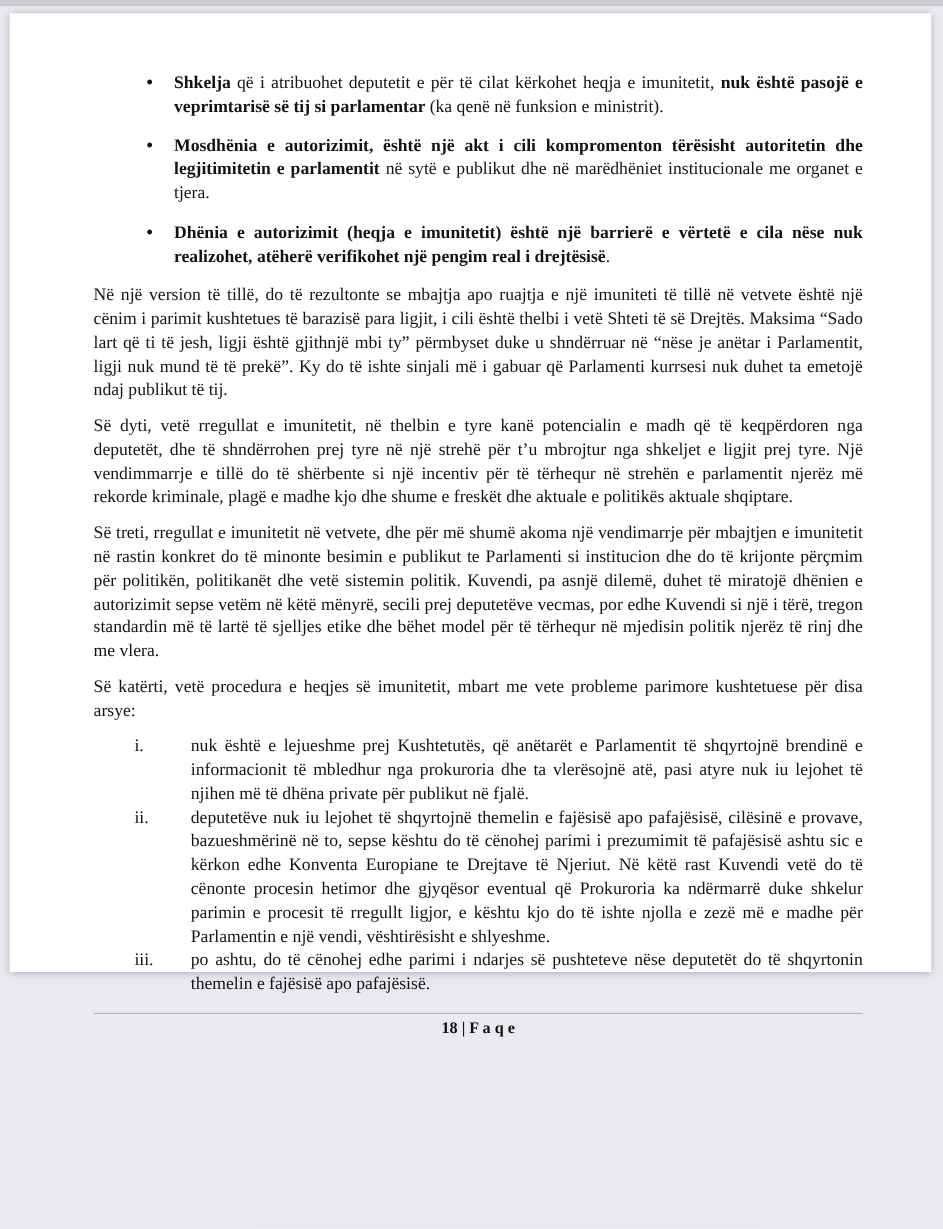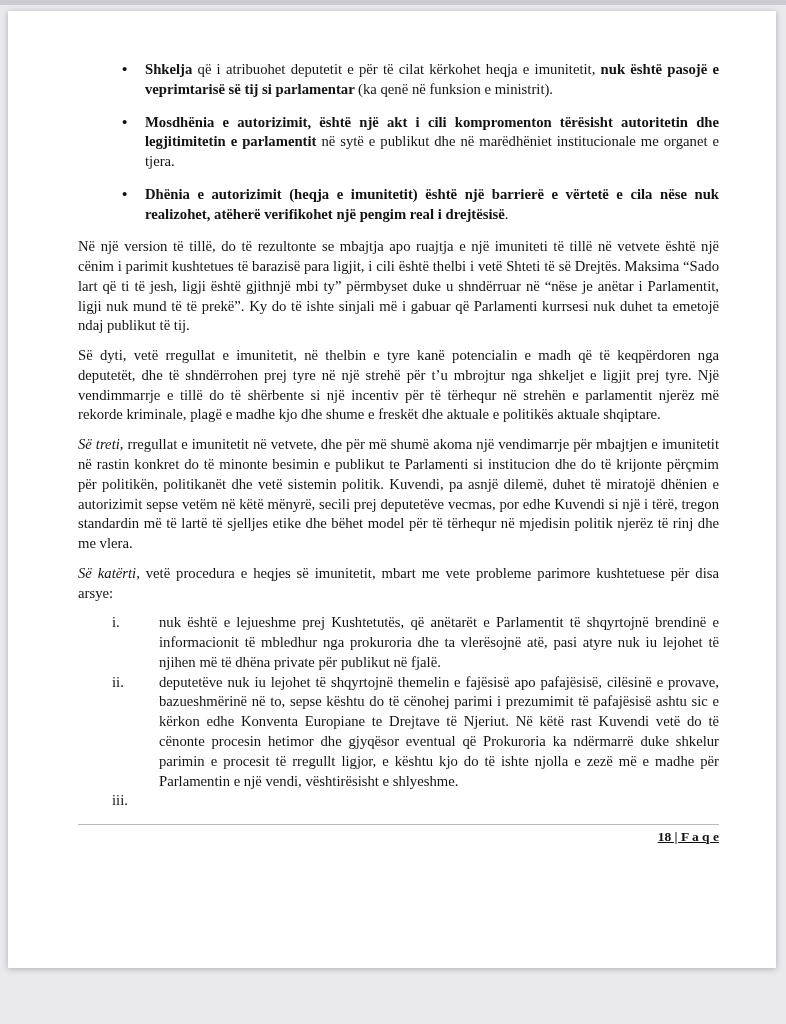--- a/index.html
+++ b/index.html
@@ -9,34 +9,34 @@
     position:relative;
     font-family:"Liberation Serif", serif;
     overflow:hidden;
   }
   .top-edge {
     position:absolute; top:0; left:0; right:0; height:5px;
     background:#cbcbd4;
   }
   .page {
     position:absolute; left:8px; top:11px;
-    width:768px; height:957px;
+    width:768px; height:799px;
     background:#ffffff;
     box-shadow:0 1px 6px rgba(60,60,70,0.35);
     box-sizing:border-box;
   }
   .content {
     padding:49px 57px 0 70px;
     font-size:14.7px;
     line-height:1.345;
     color:#131313;
     text-align:justify;
   }
   .b { font-weight:bold; }
-  .lead { font-style:italic; }
+  .lead { }
 
   ul.bullets {
     list-style:none;
     margin:0 0 12px 0;
     padding:0 0 0 67px;
   }
   ul.bullets li {
     margin-bottom:13px;
     position:relative;
   }
@@ -52,25 +52,24 @@
 
   .roman { margin:0 0 10px 0; }
   .roman-item { display:flex; }
   .rlabel { flex:0 0 47px; margin-left:34px; box-sizing:border-box; }
   .rtext { flex:1; text-align:justify; }
 
   .footer {
     margin-top:13px;
     border-top:1.5px solid #b9b9b9;
     padding-top:3px;
-    text-align:right;
+    text-align:center;
     font-weight:bold;
     font-size:13.5px;
     color:#111111;
-    text-decoration:underline;
   }
 </style>
 </head>
 <body>
 
 <div class="top-edge"></div>
 
 <div class="page">
   <div class="content">
 
@@ -93,20 +92,21 @@
       <div class="roman-item">
         <div class="rlabel">i.</div>
         <div class="rtext">nuk është e lejueshme prej Kushtetutës, që anëtarët e Parlamentit të shqyrtojnë brendinë e informacionit të mbledhur nga prokuroria dhe ta vlerësojnë atë, pasi atyre nuk iu lejohet të njihen më të dhëna private për publikut në fjalë.</div>
       </div>
       <div class="roman-item">
         <div class="rlabel">ii.</div>
         <div class="rtext">deputetëve nuk iu lejohet të shqyrtojnë themelin e fajësisë apo pafajësisë, cilësinë e provave, bazueshmërinë në to, sepse kështu do të cënohej parimi i prezumimit të pafajësisë ashtu sic e kërkon edhe Konventa Europiane te Drejtave të Njeriut. Në këtë rast Kuvendi vetë do të cënonte procesin hetimor dhe gjyqësor eventual që Prokuroria ka ndërmarrë duke shkelur parimin e procesit të rregullt ligjor, e kështu kjo do të ishte njolla e zezë më e madhe për Parlamentin e një vendi, vështirësisht e shlyeshme.</div>
       </div>
       <div class="roman-item">
         <div class="rlabel">iii.</div>
+        <div class="rtext">po ashtu, do të cënohej edhe parimi i ndarjes së pushteteve nëse deputetët do të shqyrtonin themelin e fajësisë apo pafajësisë.</div>
       </div>
     </div>
 
 
     <div class="footer">
       <span>18 | F a q e</span>
     </div>
 
   </div>
 </div>

